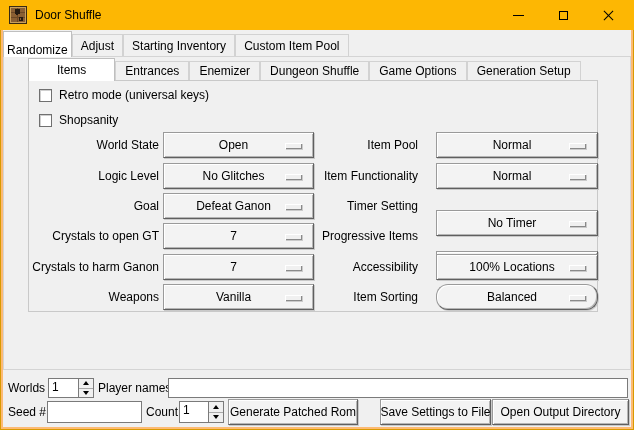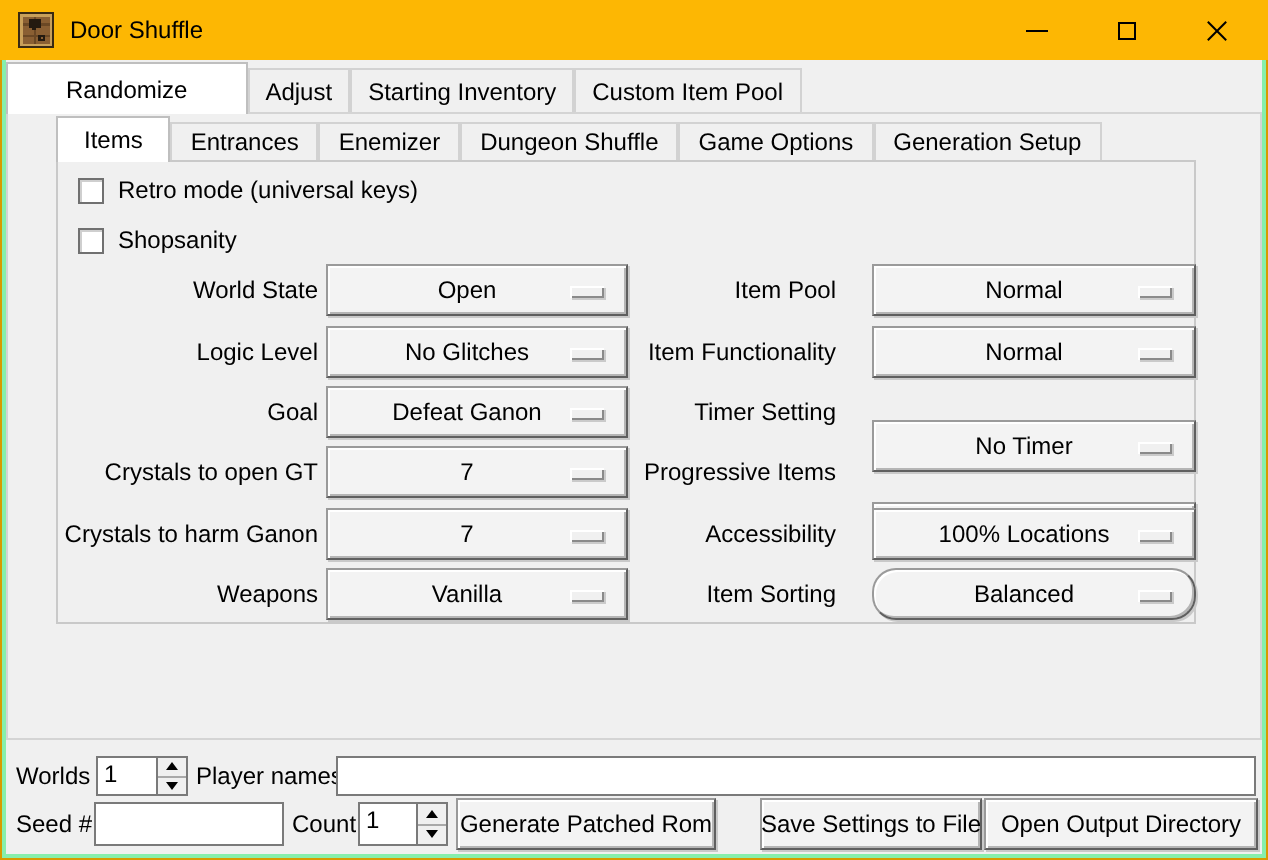--- a/index.html
+++ b/index.html
@@ -1,21 +1,21 @@
 <!DOCTYPE html>
 <html><head>
 <meta charset="utf-8">
 <style>
   * { box-sizing: border-box; }
   html,body { margin:0; padding:0; }
   body { font-family:"Liberation Sans", sans-serif; font-size:12px; color:#000; background:#ffffff; }
 
   .window {
     position:relative; width:634px; height:430px;
-    background:#86efac; overflow:hidden;
+    background:#fdba74; overflow:hidden;
     box-shadow: inset 0 0 0 1px #d89a00;
   }
   
   .titlebar { position:absolute; left:0; top:0; width:634px; height:30px; background:#fdb703; display:flex; align-items:center; }
   .app-icon { width:18px; height:18px; margin-left:9px; }
   .title-text { margin-left:8px; font-size:12px; color:#000; }
   .win-controls { position:absolute; right:3px; top:0; height:30px; display:flex; }
   .win-btn { width:45px; height:30px; display:flex; align-items:center; justify-content:center; cursor:default; }
   .glyph-min { width:11px; height:1px; background:#000; }
   .glyph-max { width:9px; height:9px; border:1px solid #000; }
@@ -30,22 +30,22 @@
   .sub-pane { position:absolute; left:28px; top:80px; width:570px; height:232px; background:#f0f0f0; border:1px solid #c9c9c9; }
 
   
   .tabbar { position:absolute; display:flex; align-items:flex-end; }
   .tabbar.main { left:3px; top:31px; height:25px; }
   .tabbar.sub  { left:28px; top:58px; height:22px; }
   .tab { height:22px; padding:0 8px; display:flex; align-items:center; background:#f0f0f0;
          border:1px solid #d2d2d2; border-bottom:none; margin-right:0; white-space:nowrap; cursor:default; }
   .tabbar.sub .tab { height:19px; padding:0 9px; }
   .tab.active { background:#ffffff; border-color:#bfbfbf; z-index:3; position:relative; }
-  .tabbar.main .tab.active { height:26px; margin-bottom:-1px; padding:0 29px; }
-  .tabbar.sub  .tab.active { height:23px; margin-bottom:-1px; padding:0 13px; }
+  .tabbar.main .tab.active { height:26px; margin-bottom:-1px; padding:0 3px;align-items:flex-end; }
+  .tabbar.sub  .tab.active { height:23px; margin-bottom:-1px; padding:0 28px; }
 
   
   .check-row { position:absolute; left:10px; display:flex; align-items:center; height:14px; cursor:default; }
   .checkbox { width:13px; height:13px; background:#fff; border:1px solid #707070;
               box-shadow: inset 1px 1px 0 #cfcfcf; margin-right:7px; }
   .check-label { white-space:nowrap; }
 
   
   .opt-label { position:absolute; height:26px; line-height:26px; text-align:right; white-space:nowrap; }
   .optbtn { position:absolute; height:26px; background:#f3f3f3;

